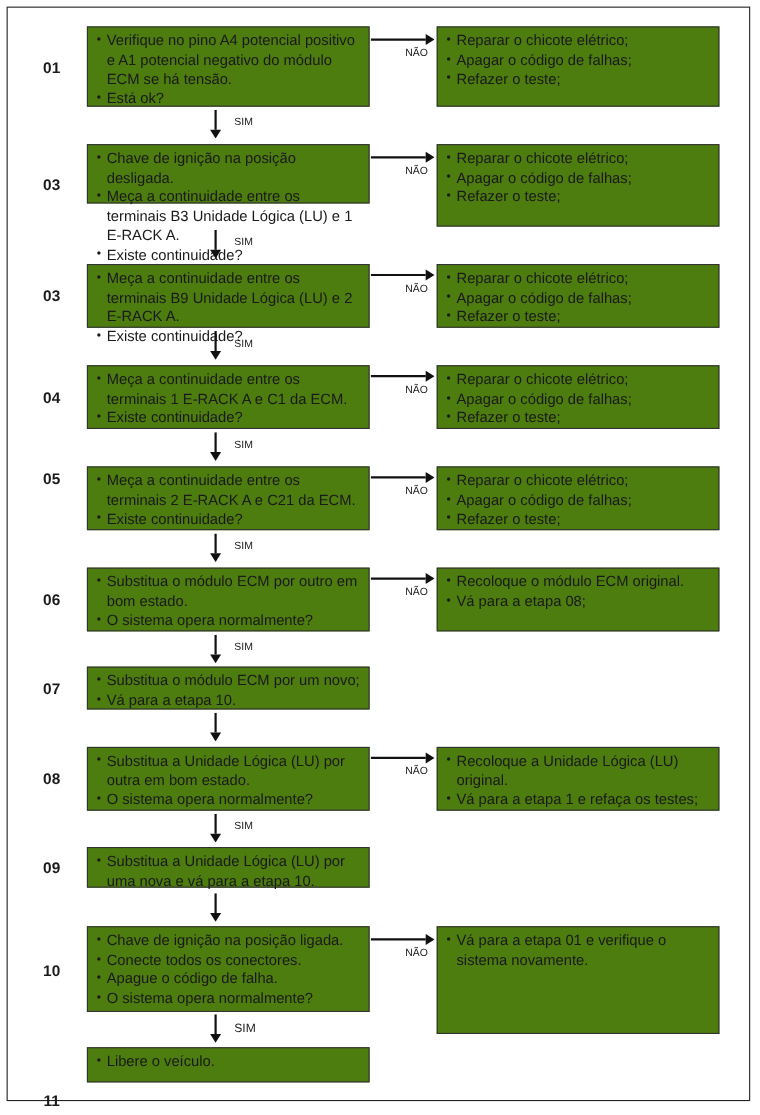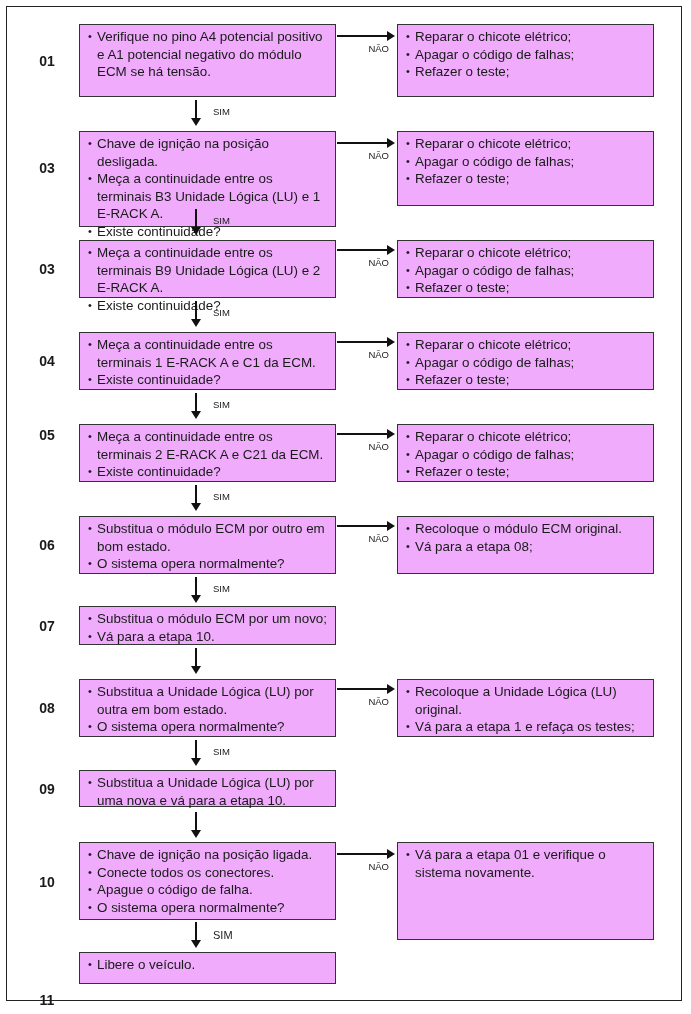--- a/index.html
+++ b/index.html
@@ -1,55 +1,56 @@
 <!DOCTYPE html>
 <html><head>
 <meta charset="utf-8">
 <style>
   html, body { margin: 0; padding: 0; background: #ffffff; }
   body { width: 691px; height: 1014px; position: relative; font-family: "Liberation Sans", sans-serif; color: #1a1a1a; overflow: hidden; }
   .frame { position: absolute; left: 6px; top: 6px; width: 676px; height: 995px; border: 1.5px solid #222; box-sizing: border-box; }
   .step-num { position: absolute; left: 22px; width: 50px; font-weight: bold; font-size: 14px; text-align: center; }
-  .box { position: absolute; border: 1.5px solid #333; box-sizing: border-box; background: #f0abfc; padding: 3px 6px 2px 8px; font-size: 13.4px; line-height: 17.5px; }
+  .box { position: absolute; border: 1.5px solid #333; box-sizing: border-box; background: #4d7c0f; padding: 3px 6px 2px 8px; font-size: 13.4px; line-height: 17.5px; }
   .box.left { left: 79px; width: 257px; }
   .box.right { left: 397px; width: 257px; }
   .item { position: relative; padding-left: 9px; }
   .item::before { content: "•"; position: absolute; left: 0; top: 0; font-size: 11px; }
   .harrow { position: absolute; left: 337px; width: 58px; height: 12px; }
   .nao { position: absolute; left: 349px; font-size: 9.5px; width: 40px; text-align: right; }
   .varrow { position: absolute; left: 190px; width: 12px; height: 26px; }
   .sim { position: absolute; left: 213px; font-size: 9.5px; }
 </style>
 </head>
 <body>
 
 <div class="frame"></div>
 
 <div class="step-num" style="top:53px">01</div>
 <div class="box left" style="top:24px;height:73px">
   <div class="item">Verifique no pino A4 potencial positivo e A1 potencial negativo do módulo ECM se há tensão.</div>
+  <div class="item">Está ok?</div>
 </div>
 <svg class="harrow" style="top:30px" viewBox="0 0 58 12">
     <line x1="0" y1="6" x2="50" y2="6" stroke="#111" stroke-width="2"></line>
     <polygon points="50,1 58,6 50,11" fill="#111"></polygon>
   </svg>
 <div class="nao" style="top:43px">NÃO</div>
 <div class="box right" style="top:24px;height:73px">
   <div class="item">Reparar o chicote elétrico;</div>
   <div class="item">Apagar o código de falhas;</div>
   <div class="item">Refazer o teste;</div>
 </div>
 <svg class="varrow" style="top:100px" viewBox="0 0 12 26">
     <line x1="6" y1="0" x2="6" y2="18" stroke="#111" stroke-width="2"></line>
     <polygon points="1,18 6,26 11,18" fill="#111"></polygon>
   </svg>
 <div class="sim" style="top:106px">SIM</div>
 
 <div class="step-num" style="top:160px">03</div>
-<div class="box left" style="top:131px;height:96px">
+<div class="box left" style="top:131px;height:54px">
   <div class="item">Chave de ignição na posição desligada.</div>
   <div class="item">Meça a continuidade entre os terminais B3 Unidade Lógica (LU) e 1 E-RACK A.</div>
   <div class="item">Existe continuidade?</div>
 </div>
 <svg class="harrow" style="top:137px" viewBox="0 0 58 12">
     <line x1="0" y1="6" x2="50" y2="6" stroke="#111" stroke-width="2"></line>
     <polygon points="50,1 58,6 50,11" fill="#111"></polygon>
   </svg>
 <div class="nao" style="top:150px">NÃO</div>
 <div class="box right" style="top:131px;height:75px">

